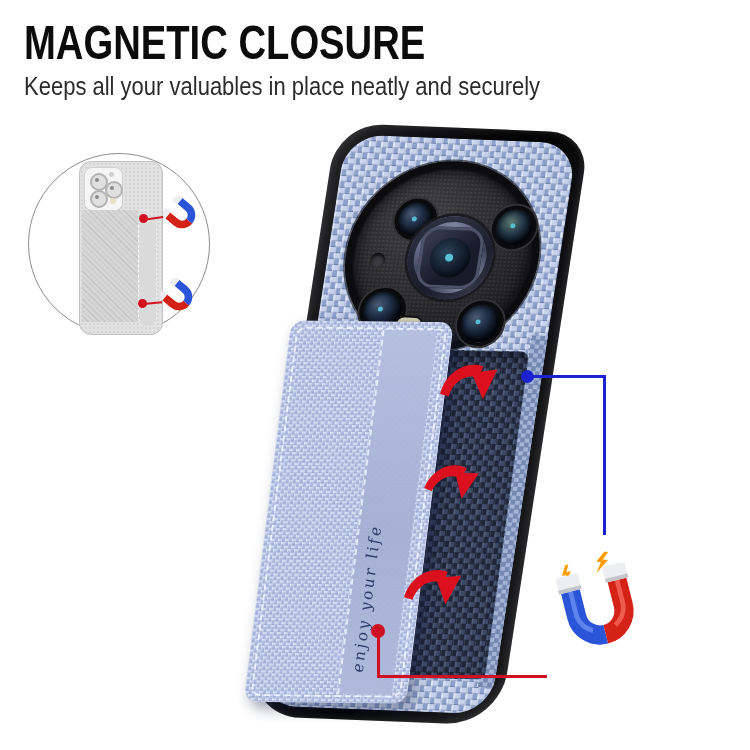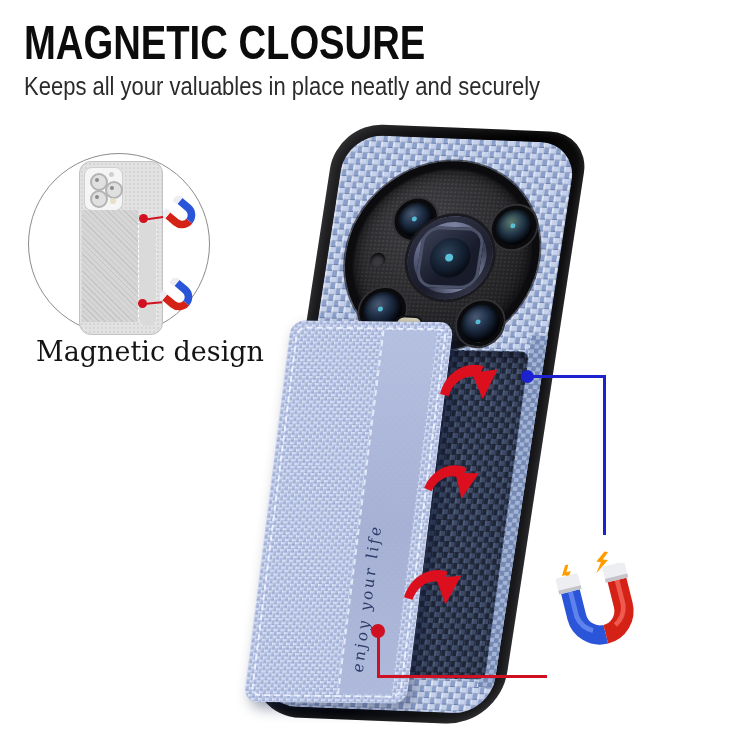--- a/index.html
+++ b/index.html
@@ -171,21 +171,20 @@
       <svg viewBox="0 0 100 100" width="38" height="38">
         <g transform="rotate(-50 50 50)">
           <path d="M25,22 L25,50 A25,25 0 0 0 50,75" fill="none" stroke="#d42217" stroke-width="20"></path>
           <path d="M50,75 A25,25 0 0 0 75,50 L75,22" fill="none" stroke="#2b55d8" stroke-width="20"></path>
           <rect x="13" y="6" width="24" height="16" rx="2" fill="#eceef1"></rect>
           <rect x="63" y="6" width="24" height="16" rx="2" fill="#eceef1"></rect>
         </g>
       </svg>
     </div>
   </div>
-  <div class="badge-label">Magnetic design</div>
 
   <div class="product">
     <div class="case">
       <div class="case-face">
         <div class="pocket-strip"></div>
         <div class="pocket"></div>
         <div class="camera">
           <div class="camera-face">
             <span class="lens lens-sm lens-ul">
                 <i class="glint"></i>

